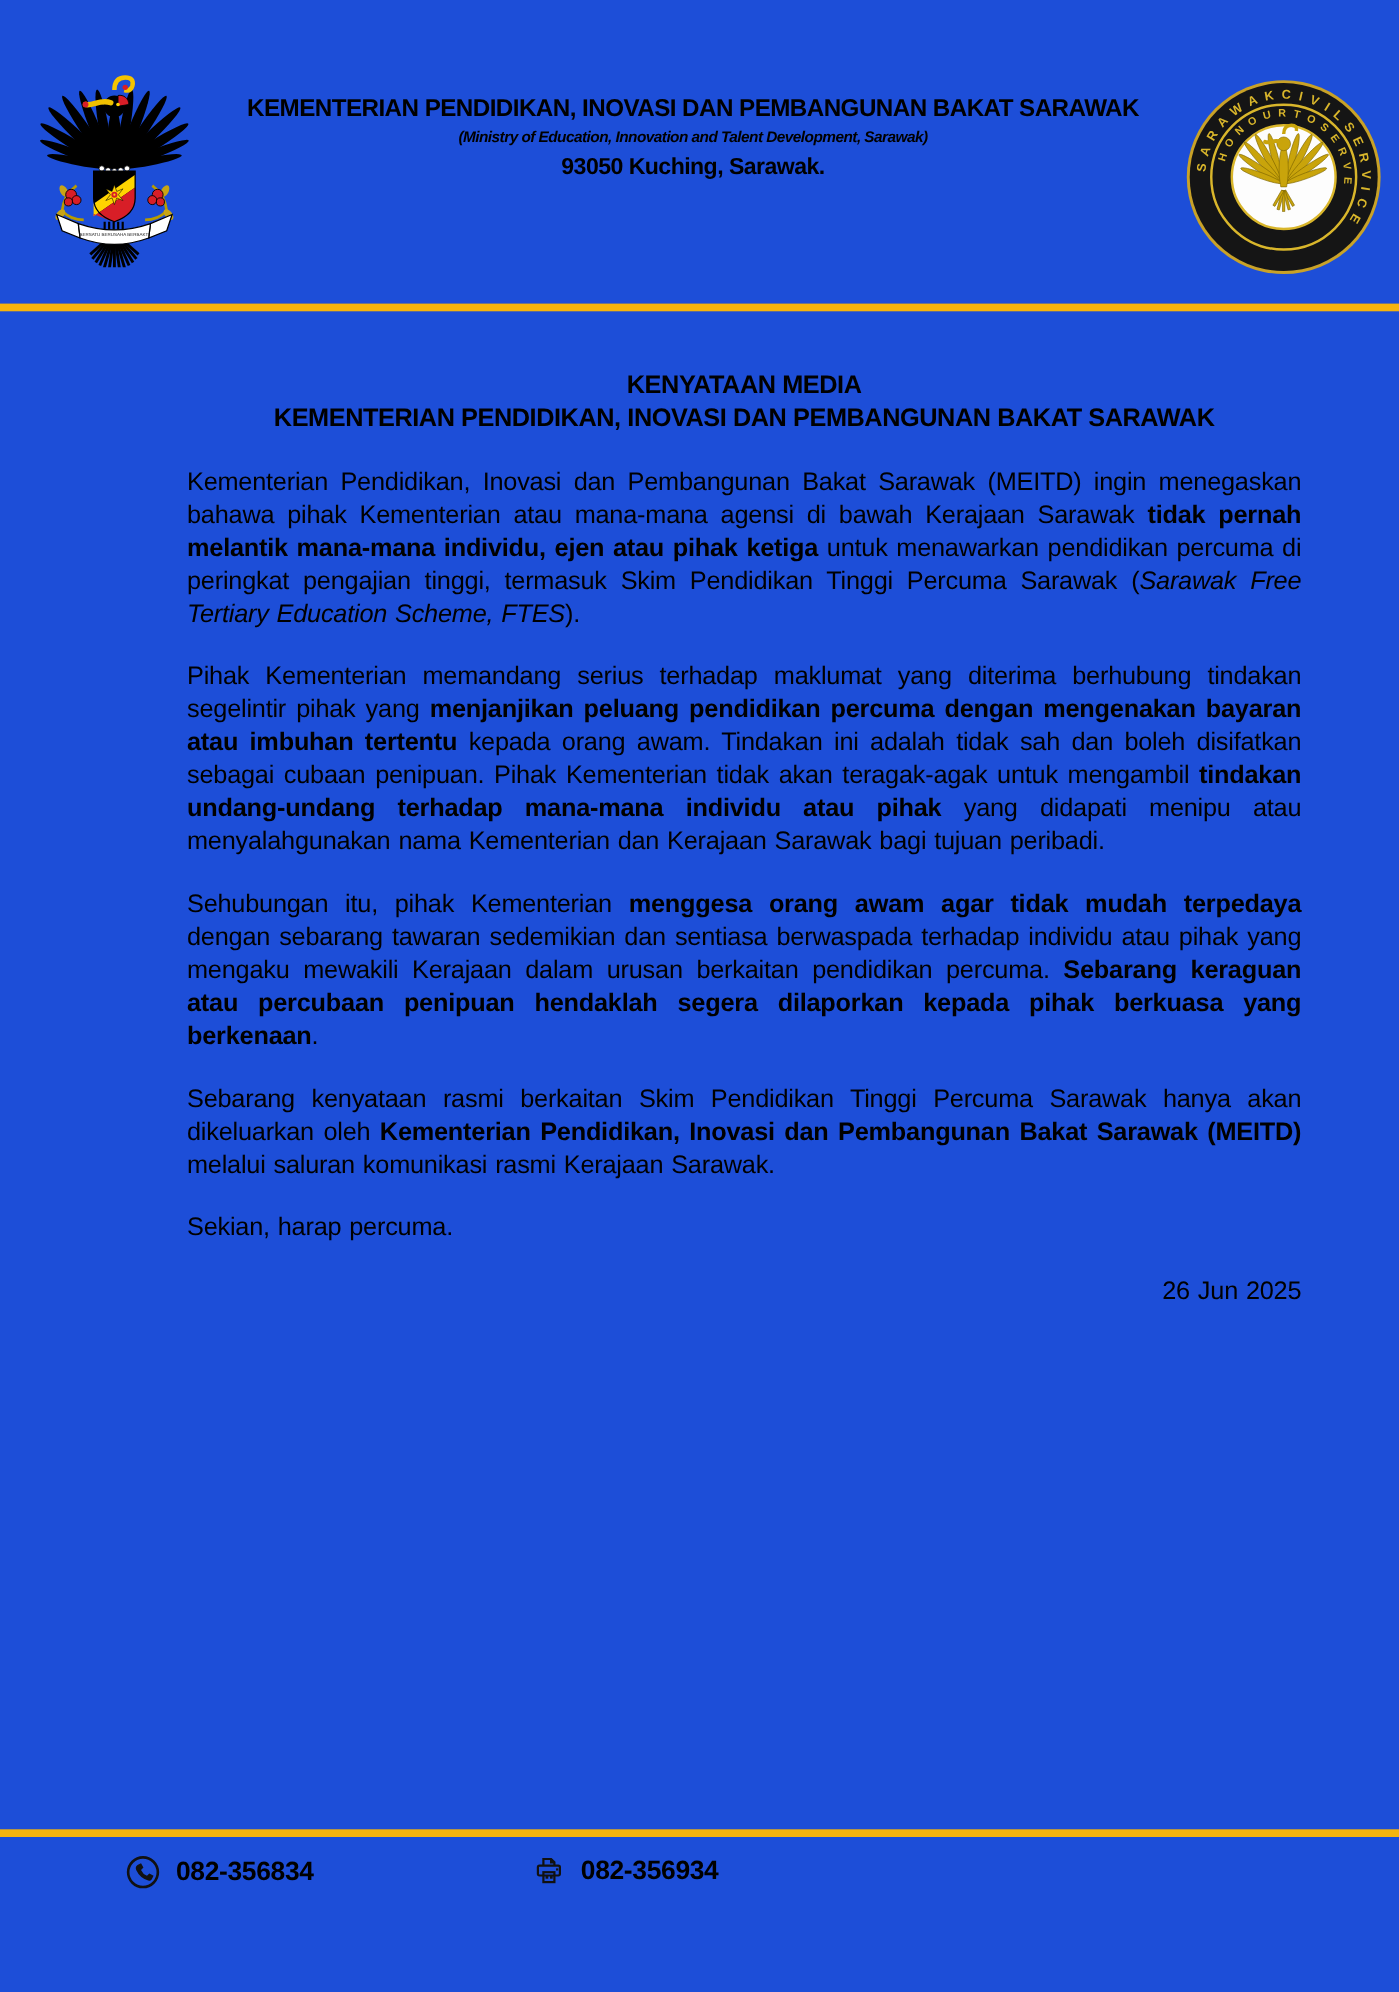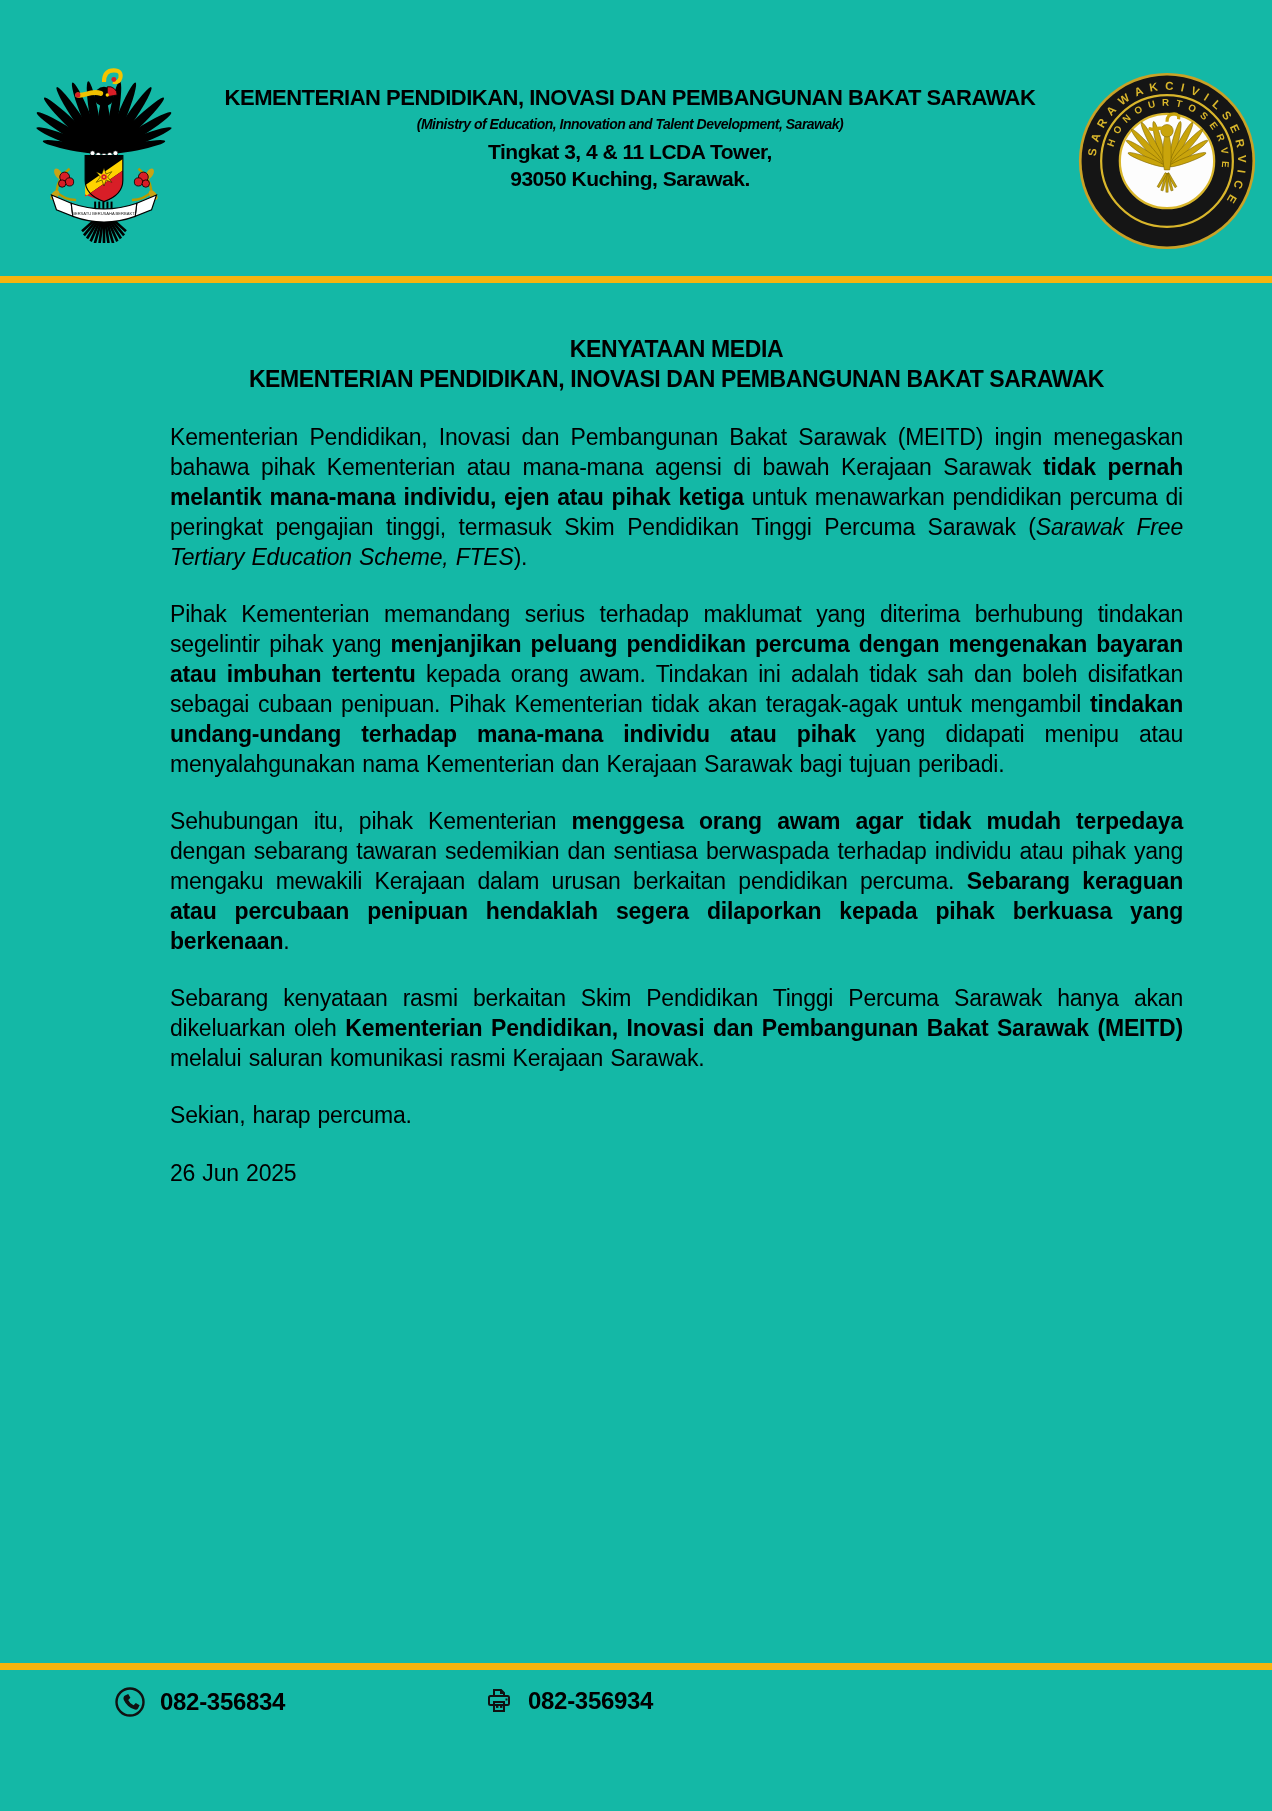--- a/index.html
+++ b/index.html
@@ -1,21 +1,21 @@
 <!DOCTYPE html>
 <html><head>
 <meta charset="utf-8">
 <style>
   html,body{margin:0;padding:0;background:#e8e8e8;}
   .page{
     position:relative;
     width:1272px;
     height:1811px;
     margin:0 auto;
-    background:#14b8a6;
+    background:#1d4ed8;
     font-family:"Liberation Sans",sans-serif;
     color:#000;
     overflow:hidden;
   }
   
   .crest{position:absolute;left:22px;top:54px;width:164px;}
   .badge{position:absolute;left:1078px;top:72px;width:178px;}
   .header-text{
     position:absolute;left:190px;top:84px;width:880px;
     text-align:center;font-weight:bold;letter-spacing:-0.5px;
@@ -37,21 +37,21 @@
     letter-spacing:-0.4px;margin:0 0 30px 0;
   }
   .body-text p{
     margin:0 0 27px 0;
     font-size:23px;line-height:30px;
     text-align:justify;
     letter-spacing:-0.2px;
     word-spacing:1px;
   }
   .body-text p.closing, .body-text p.date{text-align:left;}
-  .body-text p.date{margin-top:28px;}
+  .body-text p.date{margin-top:28px;text-align:right;}
   
   .footer-row{position:absolute;top:1686px;left:0;width:1024px;height:44px;text-align:right;}
   .contact{
     position:absolute;display:flex;align-items:center;gap:14px;
     font-size:24px;font-weight:bold;letter-spacing:-0.3px;
   }
   .contact.phone{left:114px;top:0;}
   .contact.fax{left:484px;top:0;}
   .contact.site{right:40px;top:6px;font-size:25px;}
   .contact svg{display:block;}
@@ -169,21 +169,20 @@
       <path d="M60,182 L36,172 L42,190 L62,198 Z" fill="#fff" stroke="#000" stroke-width="1.4"></path>
       <path d="M140,182 L164,172 L158,190 L138,198 Z" fill="#fff" stroke="#000" stroke-width="1.4"></path>
       <path d="M60,182 Q100,196 140,182 L138,198 Q100,212 62,198 Z" fill="#fff" stroke="#000" stroke-width="1.4"></path>
       <text x="100" y="196" text-anchor="middle" font-size="5" font-family="Liberation Sans, sans-serif" fill="#222">BERSATU BERUSAHA BERBAKTI</text>
     </g>
   </svg>
 
   <div class="header-text">
     <div class="h1">KEMENTERIAN PENDIDIKAN, INOVASI DAN PEMBANGUNAN BAKAT SARAWAK</div>
     <div class="h2">(Ministry of Education, Innovation and Talent Development, Sarawak)</div>
-    <div class="h3">Tingkat 3, 4 &amp; 11 LCDA Tower,</div>
     <div class="h3">93050 Kuching, Sarawak.</div>
   </div>
 
   <svg class="badge" viewBox="0 0 200 200" xmlns="http://www.w3.org/2000/svg">
     <defs>
       <path id="outerArc" d="M100,100 m-80,0 a80,80 0 1,1 160,0 a80,80 0 1,1 -160,0"></path>
       <path id="innerArc" d="M100,100 m-62,0 a62,62 0 1,1 124,0 a62,62 0 1,1 -124,0"></path>
     </defs>
     <circle cx="100" cy="100" r="99" fill="#C9A227"></circle>
     <circle cx="100" cy="100" r="96" fill="#151515"></circle>

